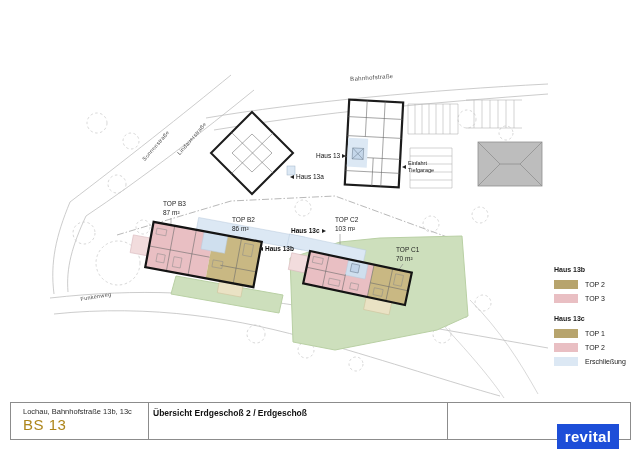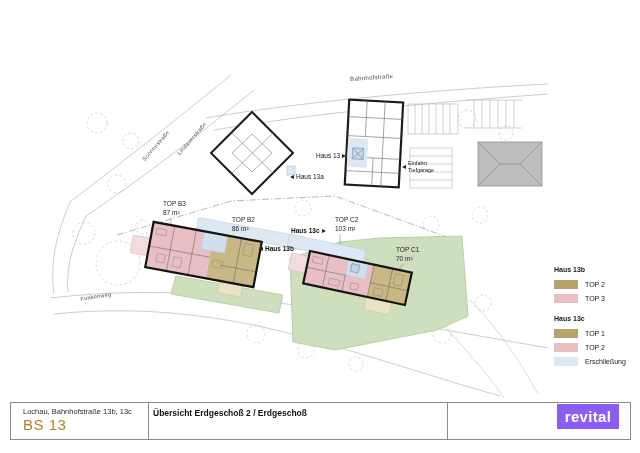--- a/index.html
+++ b/index.html
@@ -38,21 +38,21 @@
   .c4{left:535px;width:84px;border-right:none;}
   .addr{position:absolute;left:8px;top:4px;font-size:7.5px;color:#2b2b2b;white-space:nowrap;}
   .code{position:absolute;left:8px;top:13px;font-size:15px;font-weight:normal;color:#ad851a;letter-spacing:.5px;}
   .stitle{position:absolute;left:9px;top:5px;font-size:8.5px;font-weight:bold;color:#111;white-space:nowrap;}
   .scale{position:absolute;left:37px;top:3px;font-size:8px;color:#1a1a1a;}
   .sbnum1{position:absolute;left:36px;top:13px;font-size:5px;color:#333;}
   .sbnum2{position:absolute;left:56px;top:13px;font-size:5px;color:#333;}
   .sbar{position:absolute;left:36px;top:21px;display:flex;gap:4px;}
   .sbar div{width:6px;height:3px;background:#111;}
   .north{position:absolute;left:110px;top:2px;font-size:6.5px;color:#111;}
-  .logo{position:absolute;left:11px;top:1px;width:62px;height:25px;background:#8b5cf6;
+  .logo{position:absolute;left:11px;top:21px;width:62px;height:25px;background:#1d4ed8;
         display:flex;align-items:center;justify-content:center;}
   .logo span{color:#fff;font-weight:bold;font-size:15px;letter-spacing:.3px;}
 </style>
 </head>
 <body>
 
 <div class="sheet">
 
   <svg class="abs" style="left:0;top:0;" width="640" height="453" viewBox="0 0 640 453">
 

